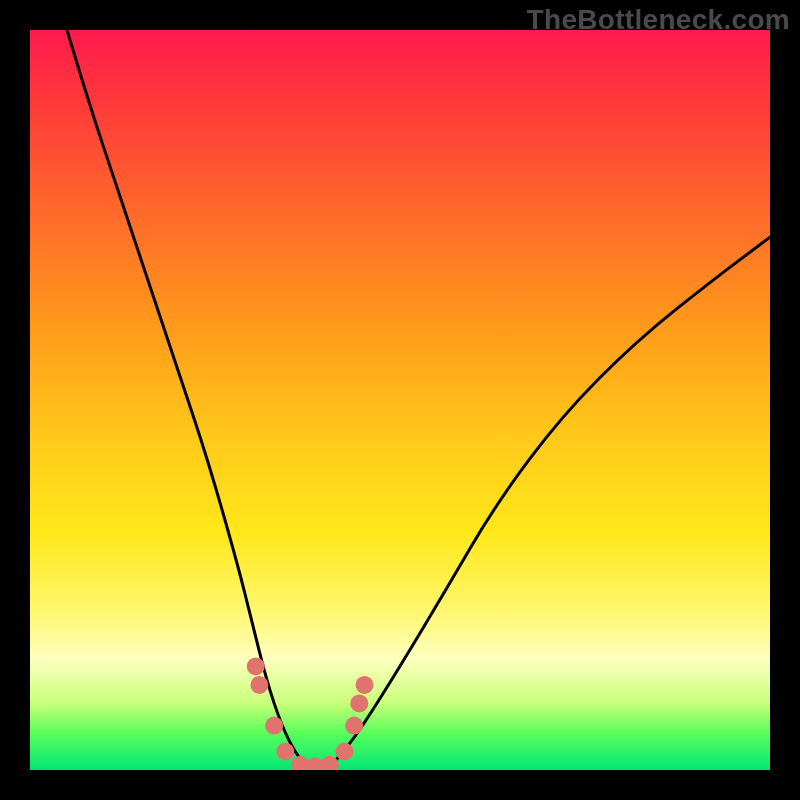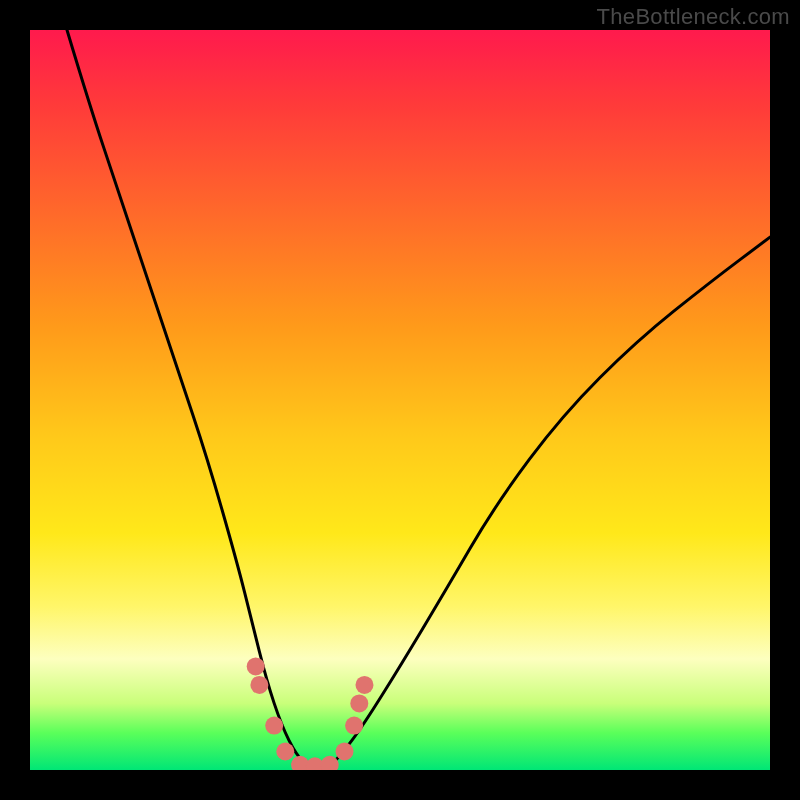--- a/index.html
+++ b/index.html
@@ -28,22 +28,22 @@
       #fdffbf 85%,
       #c9ff7a 91%,
       #5aff5a 95%,
       #00e676 100%
     );
   }
   .attribution {
     position: absolute;
     top: 4px;
     right: 10px;
-    font-size: 22px;
-    font-weight: 400;
+    font-size: 28px;
+    font-weight: 700;
     color: #4a4a4a;
     letter-spacing: 0.3px;
     user-select: none;
   }
   svg.curve {
     position: absolute;
     left: 0;
     top: 0;
     width: 740px;
     height: 740px;

